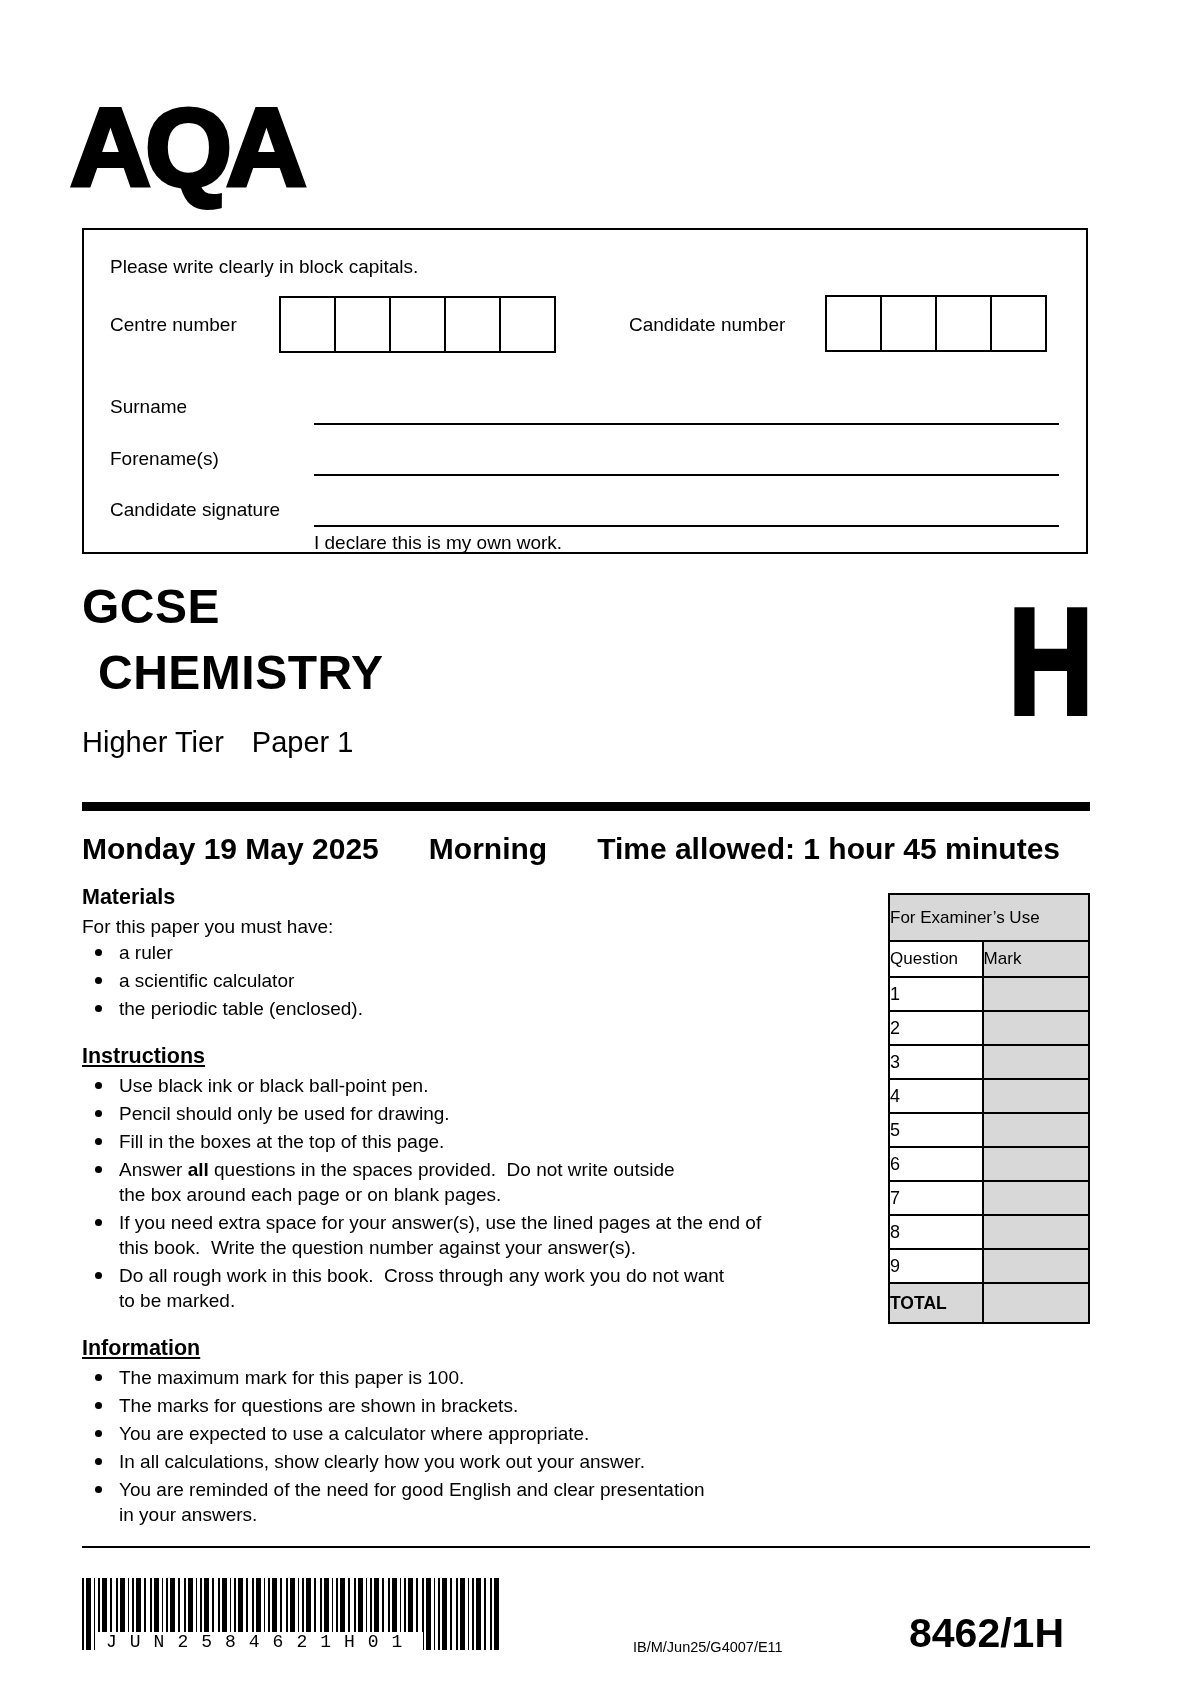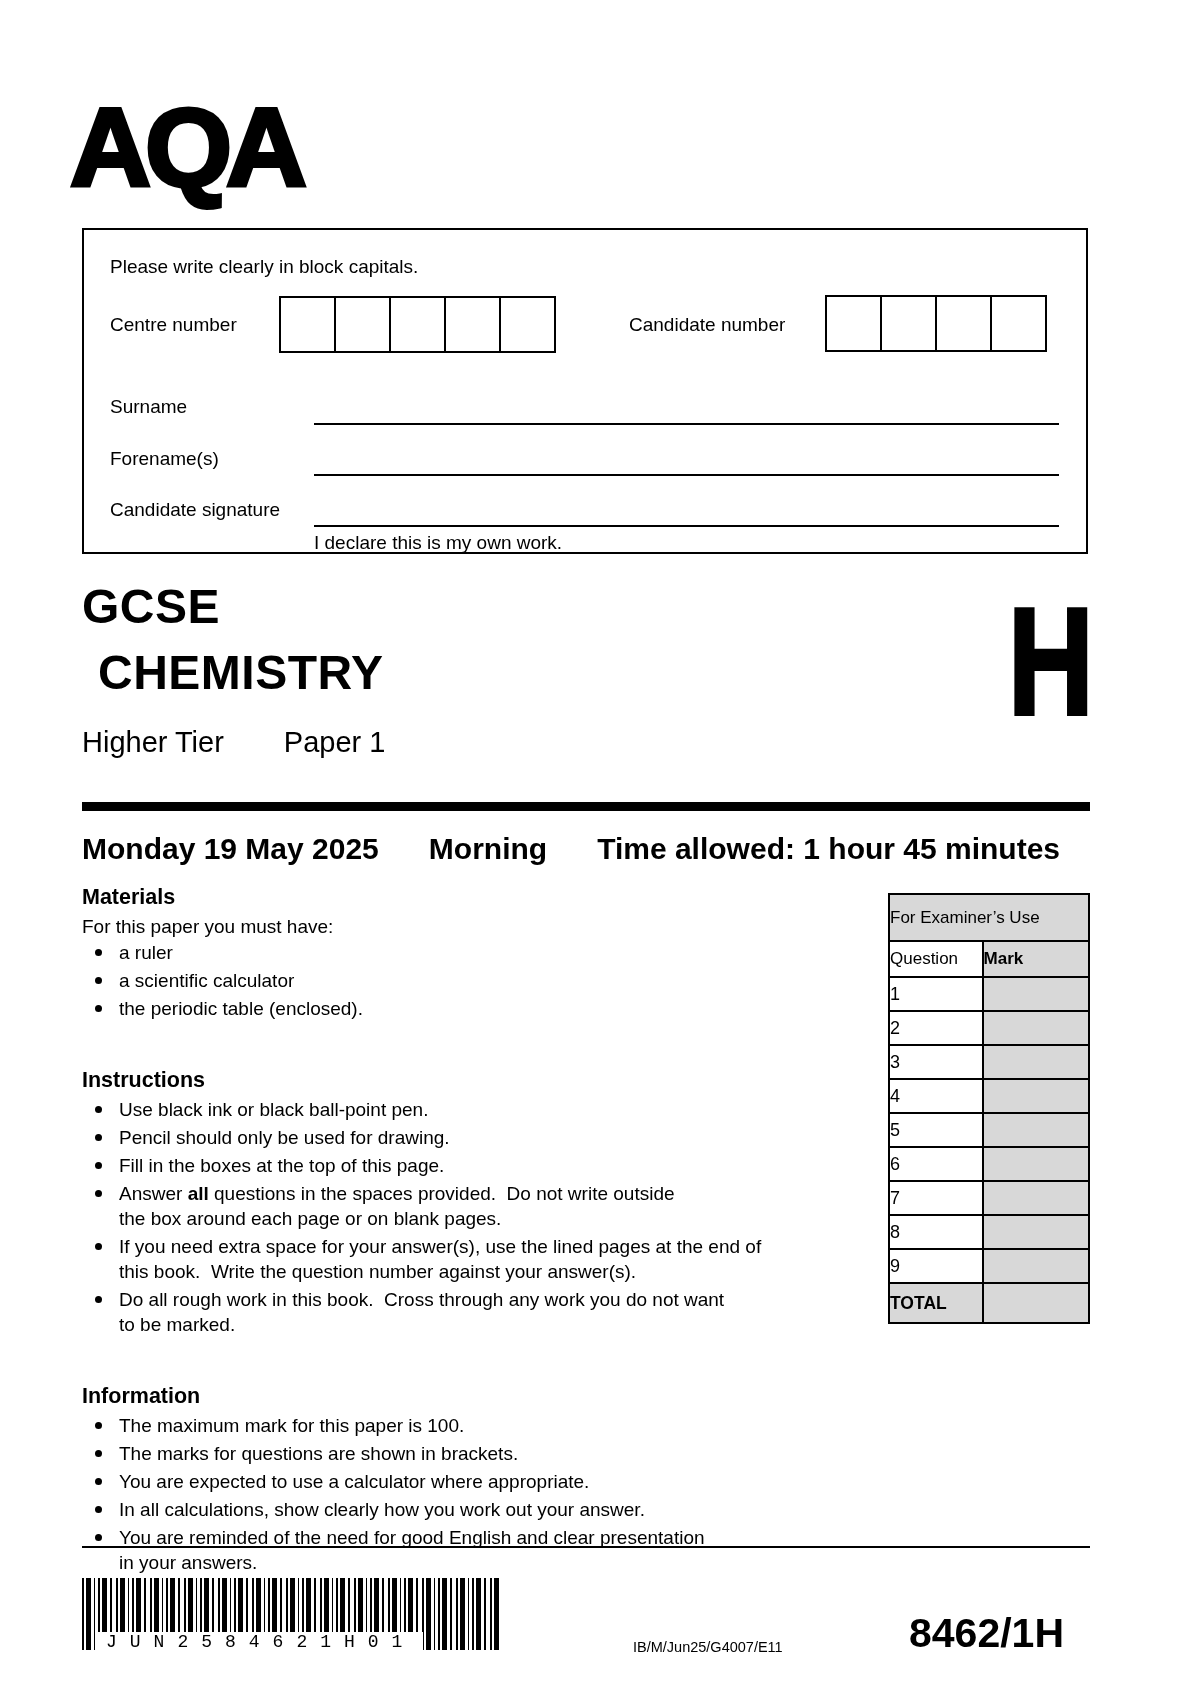--- a/index.html
+++ b/index.html
@@ -50,48 +50,48 @@
 
   
   .qual    { left: 82px; top: 581px; font-size: 48px; font-weight: 700; line-height: 1.1; letter-spacing: 0.5px; }
   .subject { left: 98px; top: 647px; font-size: 48px; font-weight: 700; line-height: 1.1; letter-spacing: 0.5px; }
   .tier-letter {
     left: 1008px; top: 585px;
     font-size: 152px; font-weight: 700; line-height: 1;
     -webkit-text-stroke: 4px #000;
     transform: scaleX(0.78); transform-origin: left top;
   }
-  .tier-row { left: 82px; top: 726px; font-size: 29px; display: flex; gap: 60px; font-weight: 400; }
+  .tier-row { left: 82px; top: 726px; font-size: 29px; display: flex; gap: 28px; font-weight: 400; }
 
   .rule  { left: 82px; top: 802px; width: 1008px; height: 9px; background: #000; }
 
   .session-row { left: 82px; top: 832px; font-size: 30px; font-weight: 600; display: flex; gap: 50px; }
 
   
   .left-col { left: 82px; top: 884px; width: 752px; font-size: 19px; line-height: 25px; }
   .left-col h3 { font-size: 21.5px; font-weight: 700; line-height: 26px; margin-bottom: 4px; }
-  .left-col .sec-gap { margin-top: 46px; }
+  .left-col .sec-gap { margin-top: 22px; text-decoration: underline; }
   .left-col .intro { margin-bottom: 1px; }
   .blist { list-style: none; }
   .blist li {
     position: relative; padding-left: 37px;
     margin-bottom: 3px; white-space: pre-line;
   }
   .blist li::before {
     content: ""; position: absolute;
     left: 13px; top: 9px; width: 7px; height: 7px;
     border-radius: 50%; background: #000;
   }
 
   
   .exam-table { left: 888px; top: 893px; border-collapse: collapse; }
   .exam-table td, .exam-table th { border: 2px solid #000; text-align: left; vertical-align: middle; }
   .exam-table .ttl  { width: 200px; height: 47px; background: #d8d8d8; font-size: 17px; font-weight: 400; }
   .exam-table .qh   { width: 88px; height: 36px; background: #fff;    font-size: 17px; font-weight: 400; }
-  .exam-table .mh   { width: 100px; height: 36px; background: #d8d8d8; font-size: 17px; font-weight: 700; }
+  .exam-table .mh   { width: 100px; height: 36px; background: #d8d8d8; font-size: 17px; font-weight: 400; }
   .exam-table .qc   { height: 34px; background: #fff; font-size: 18px; }
   .exam-table .mc   { height: 34px; background: #d8d8d8; }
   .exam-table .totc { height: 40px; background: #d8d8d8; font-size: 17.5px; font-weight: 700; }
   .exam-table .totm { height: 40px; background: #d8d8d8; }
 
   
   .bottom-rule { left: 82px; top: 1546px; width: 1008px; height: 2px; background: #000; }
   .barcode {
     left: 82px; top: 1578px; width: 420px; height: 72px;
     background: repeating-linear-gradient(90deg,

